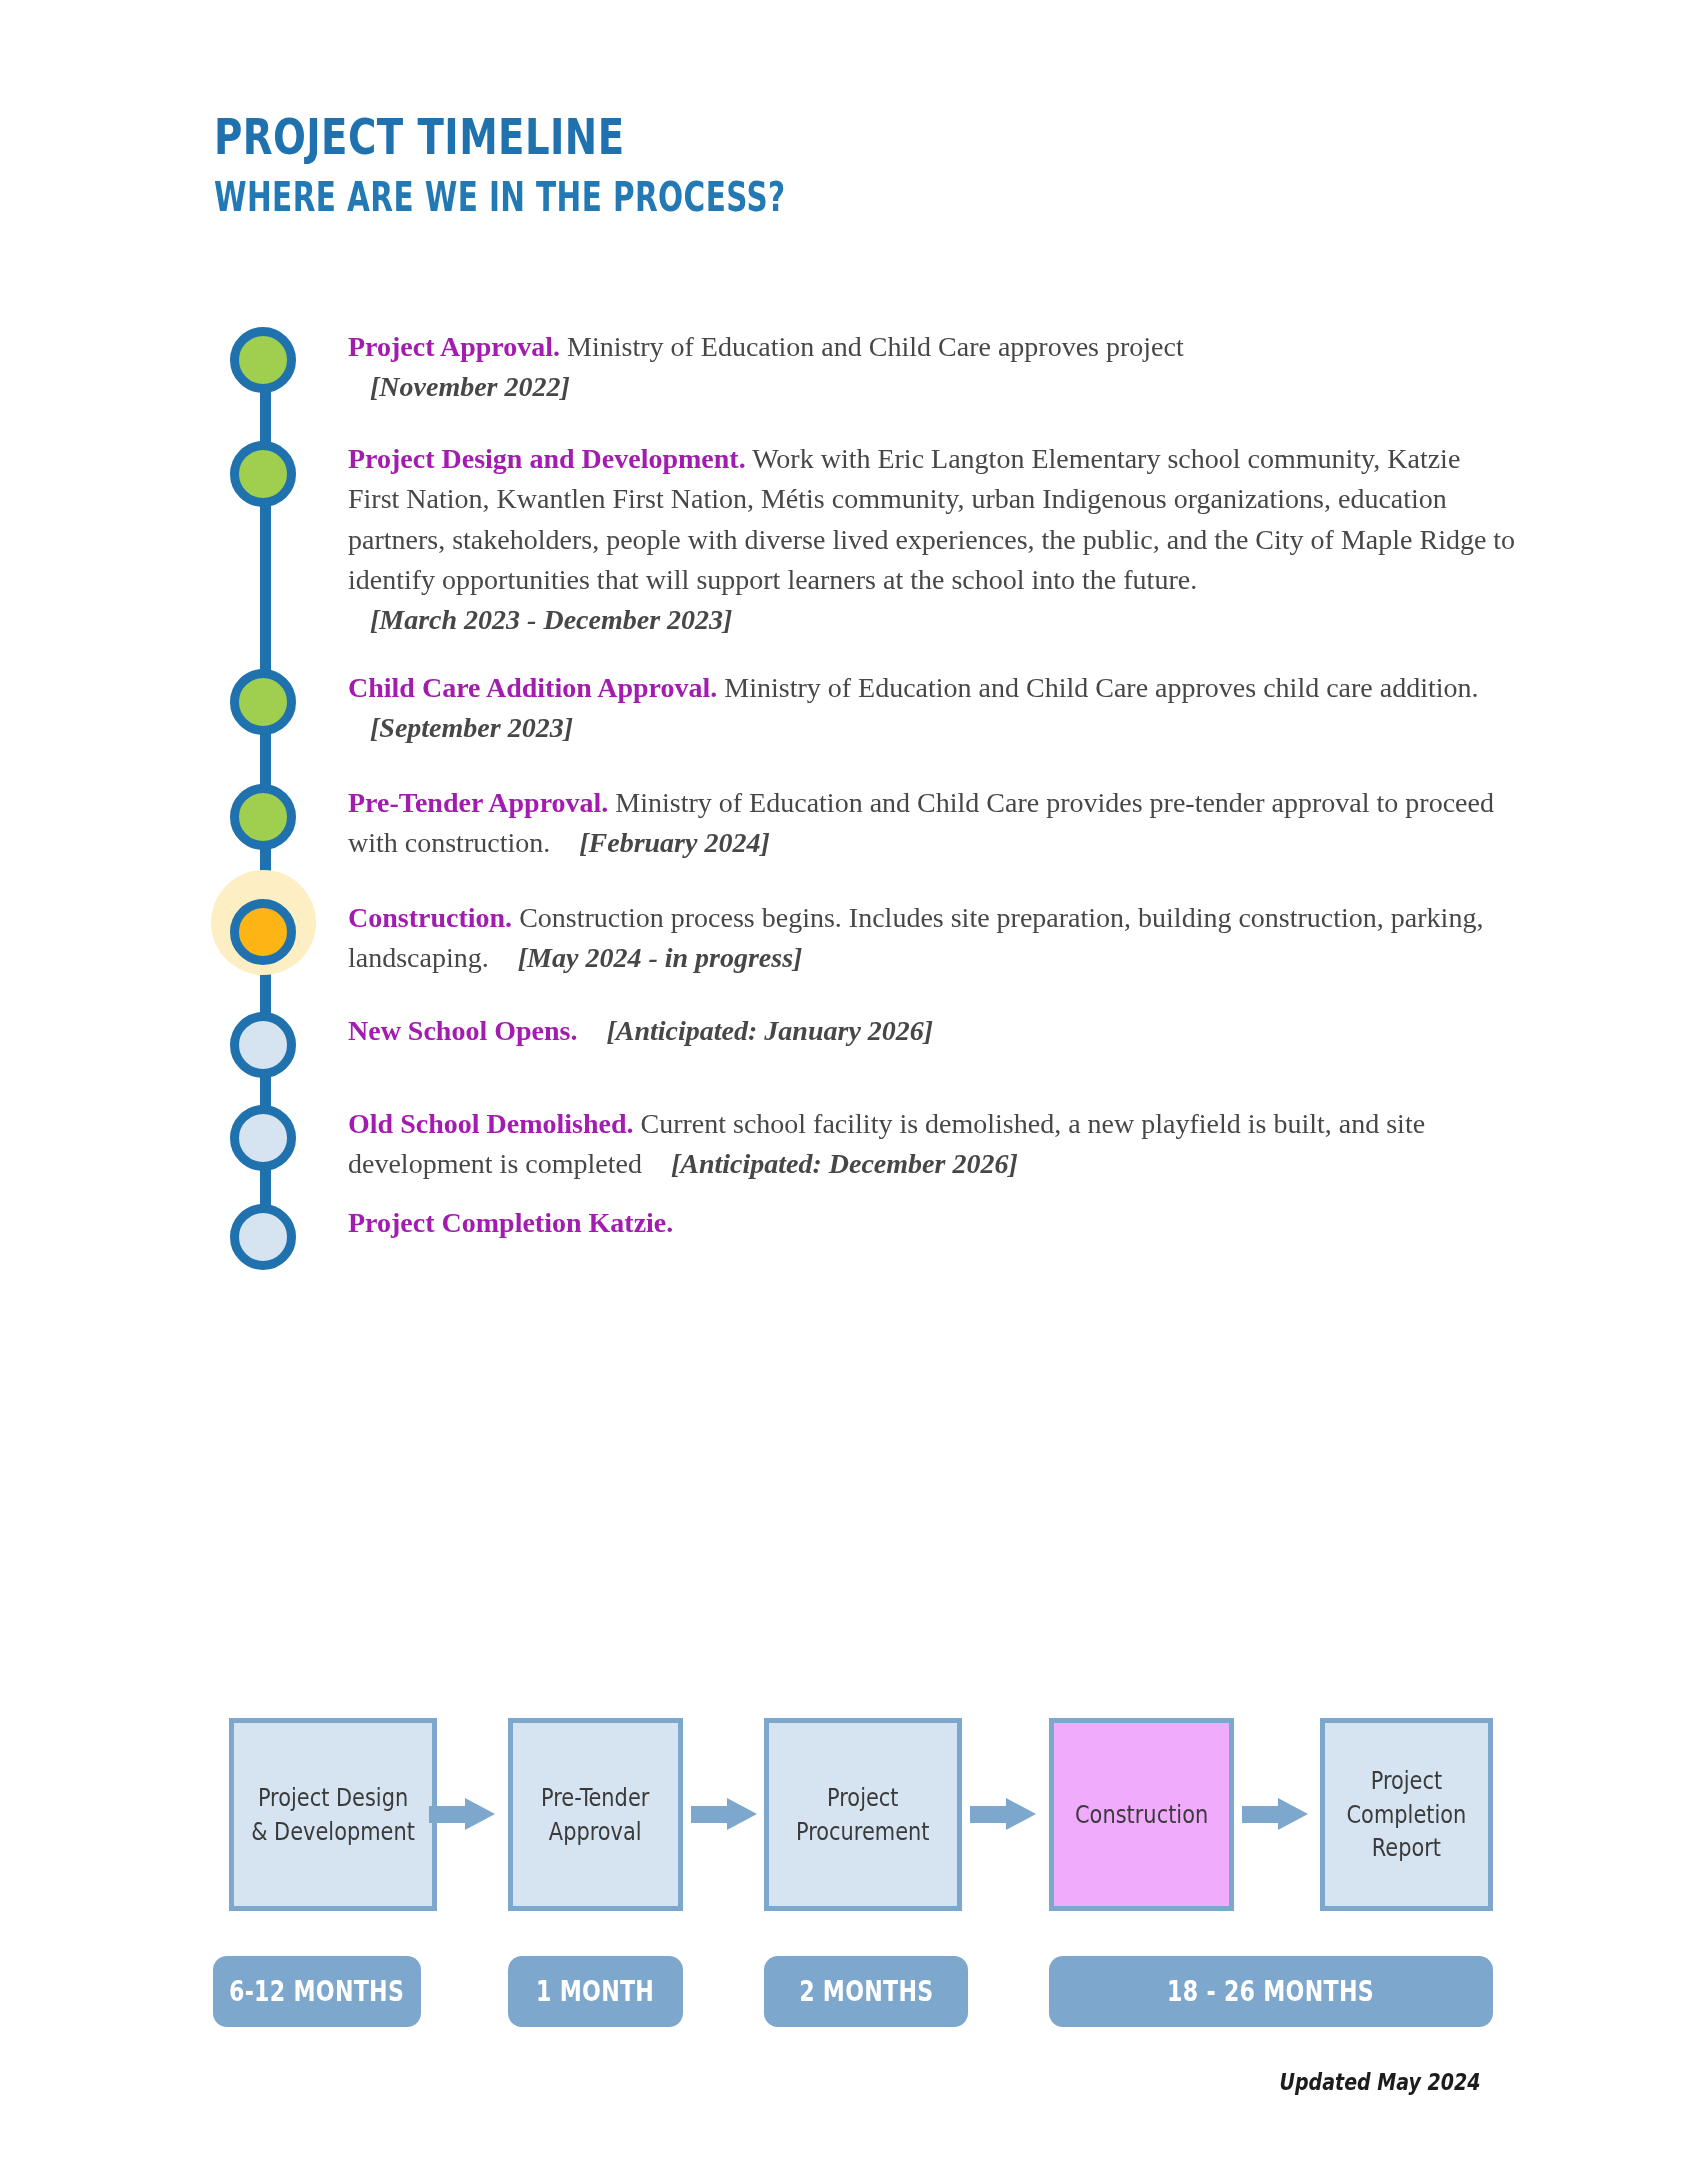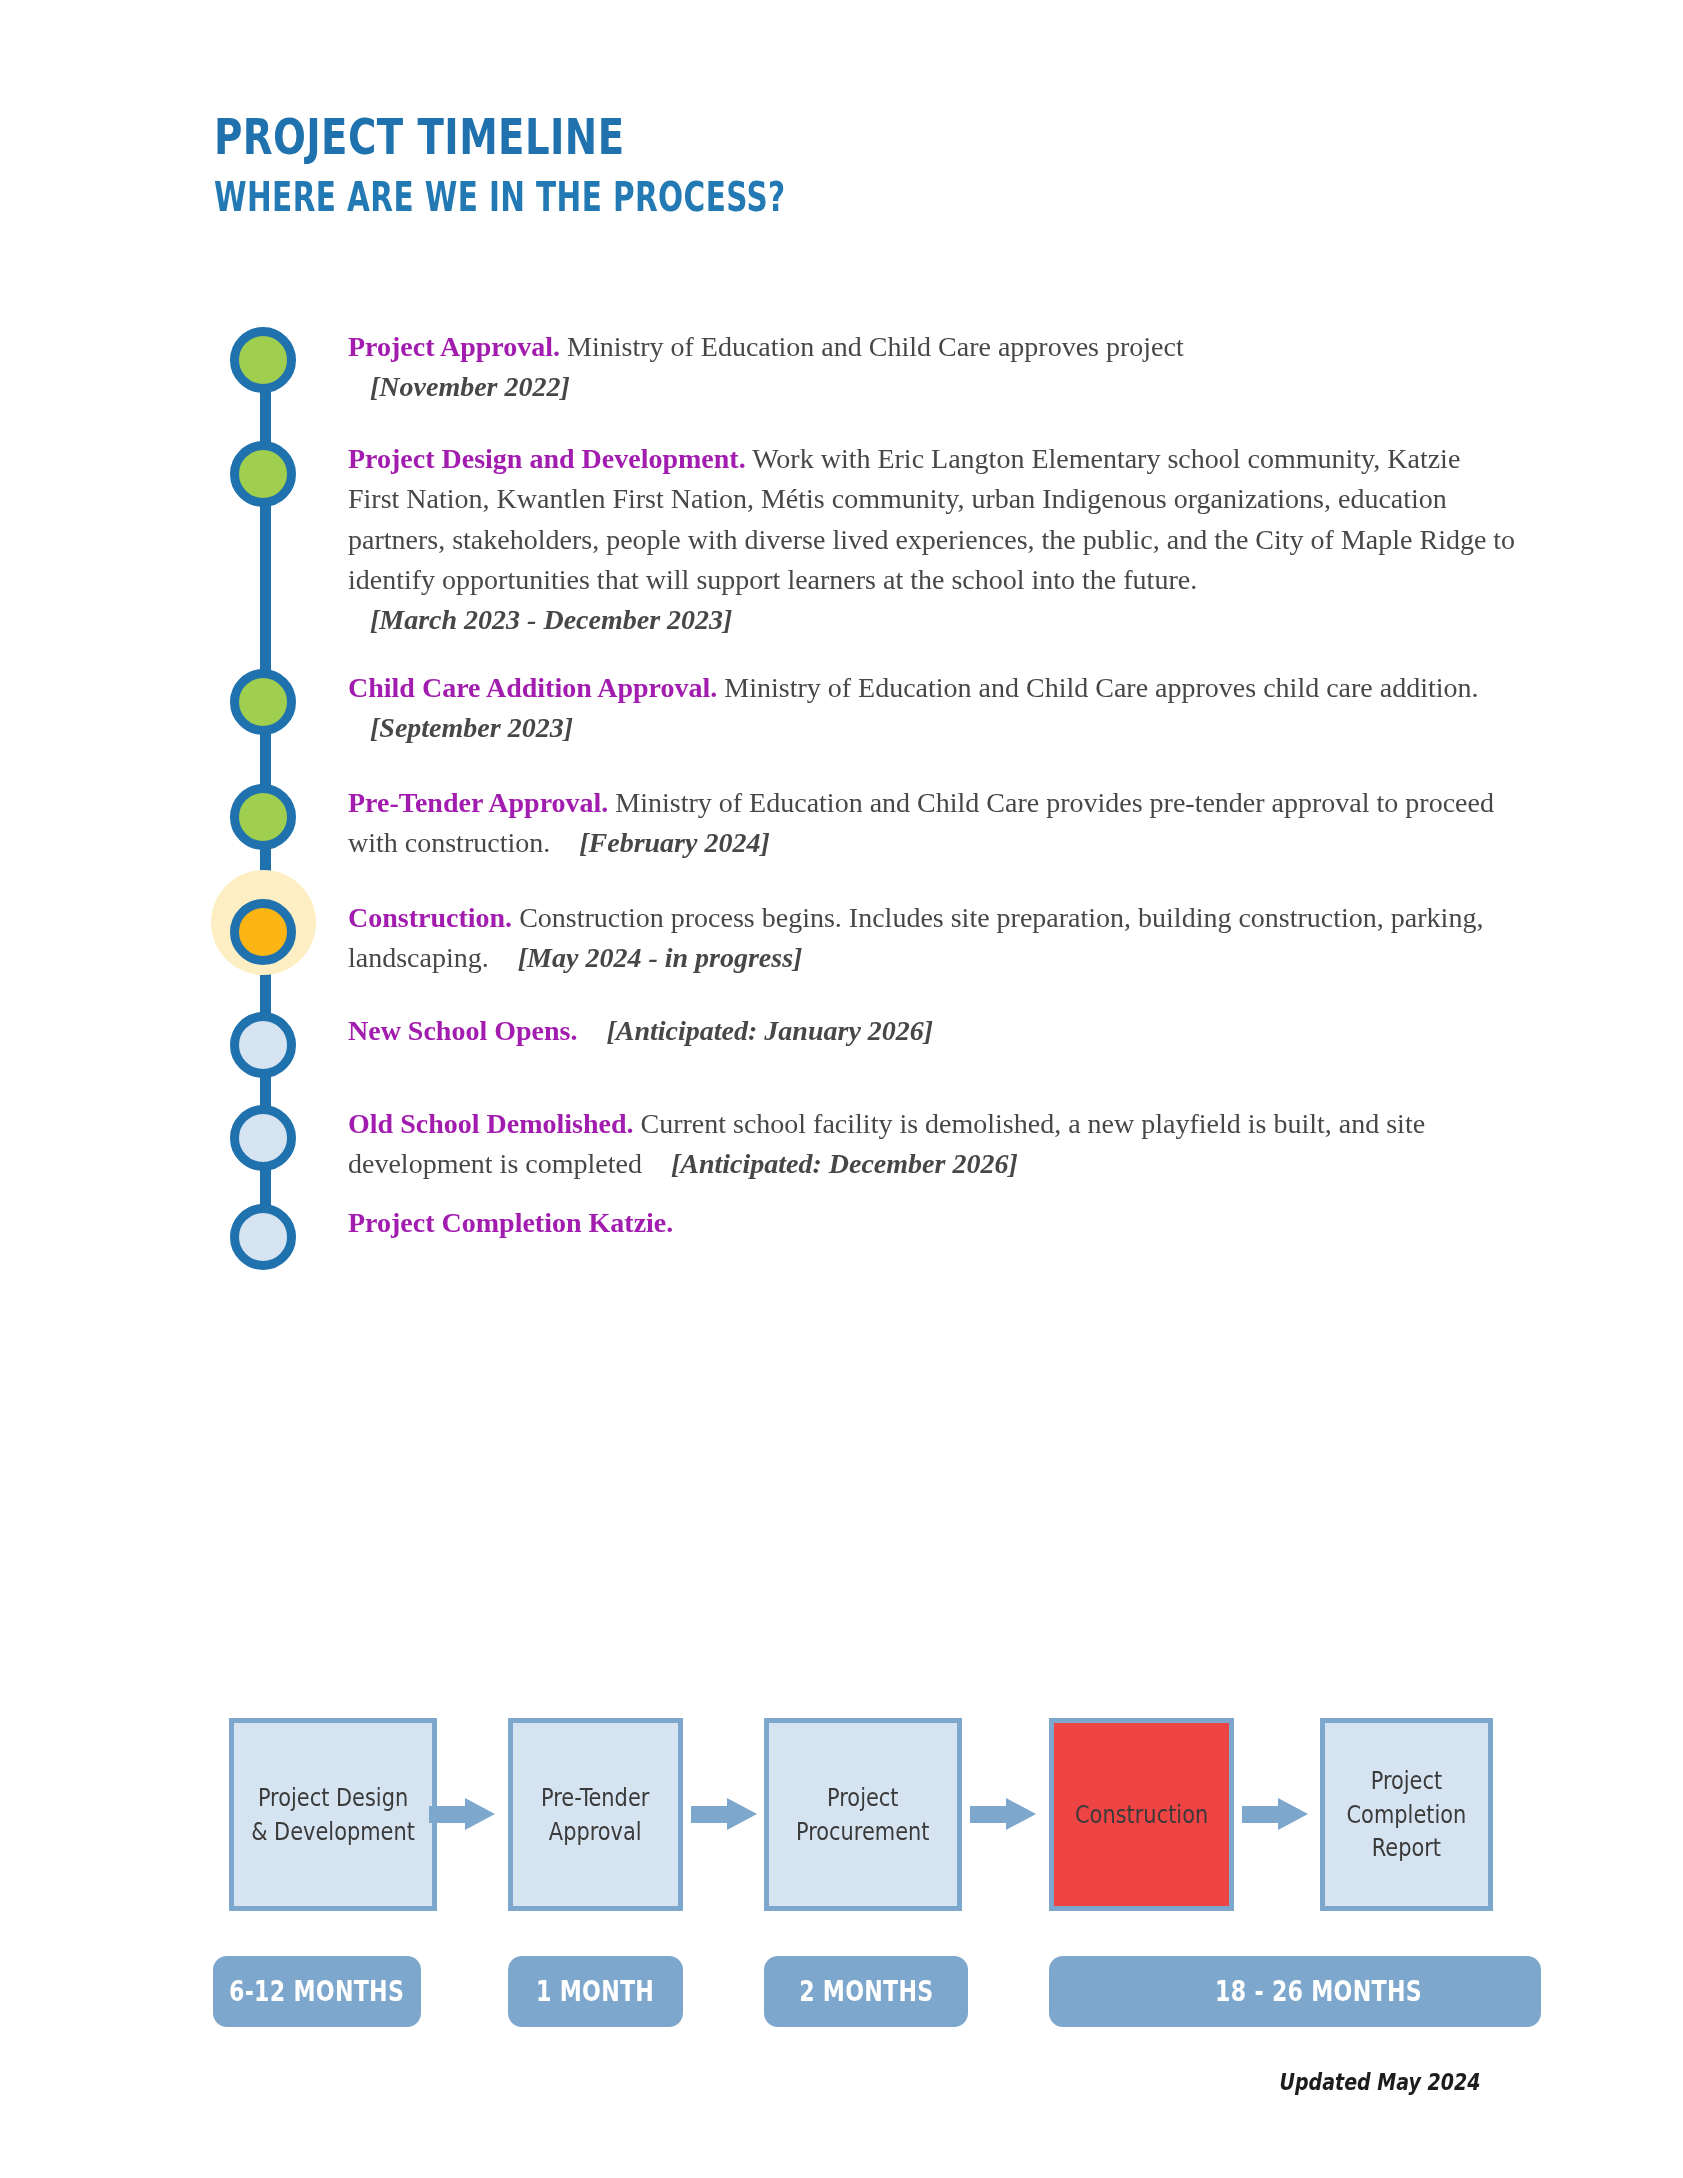--- a/index.html
+++ b/index.html
@@ -118,21 +118,21 @@
     display: flex;
     align-items: center;
     justify-content: center;
     text-align: center;
     font-family: "DejaVu Sans Condensed", "Liberation Sans Narrow", "Liberation Sans", sans-serif;
     font-size: 25px;
     color: #3a3a3a;
     line-height: 1.34;
     padding: 0 6px;
   }
-  .fbox.highlight { background: #ef4444; }
+  .fbox.highlight { background: #f0abfc; }
   .fbox span { display: block; transform: scaleX(0.93); }
 
   .arrow {
     position: absolute;
     top: 80px;
     width: 65px;
     height: 33px;
   }
   .arrow .shaft {
     position: absolute;
@@ -313,19 +313,19 @@
 
   <div class="dbar" style="left:213px;width:208px;">
     <span>6-12 MONTHS</span>
   </div>
   <div class="dbar" style="left:508px;width:175px;">
     <span>1 MONTH</span>
   </div>
   <div class="dbar" style="left:764px;width:204px;">
     <span>2 MONTHS</span>
   </div>
-  <div class="dbar" style="left:1049px;width:444px;padding-left:48px;">
+  <div class="dbar" style="left:1049px;width:444px;">
     <span>18 - 26 MONTHS</span>
   </div>
 </div>
 
 <div class="footer">Updated May 2024</div>
 
 
 </body></html>

